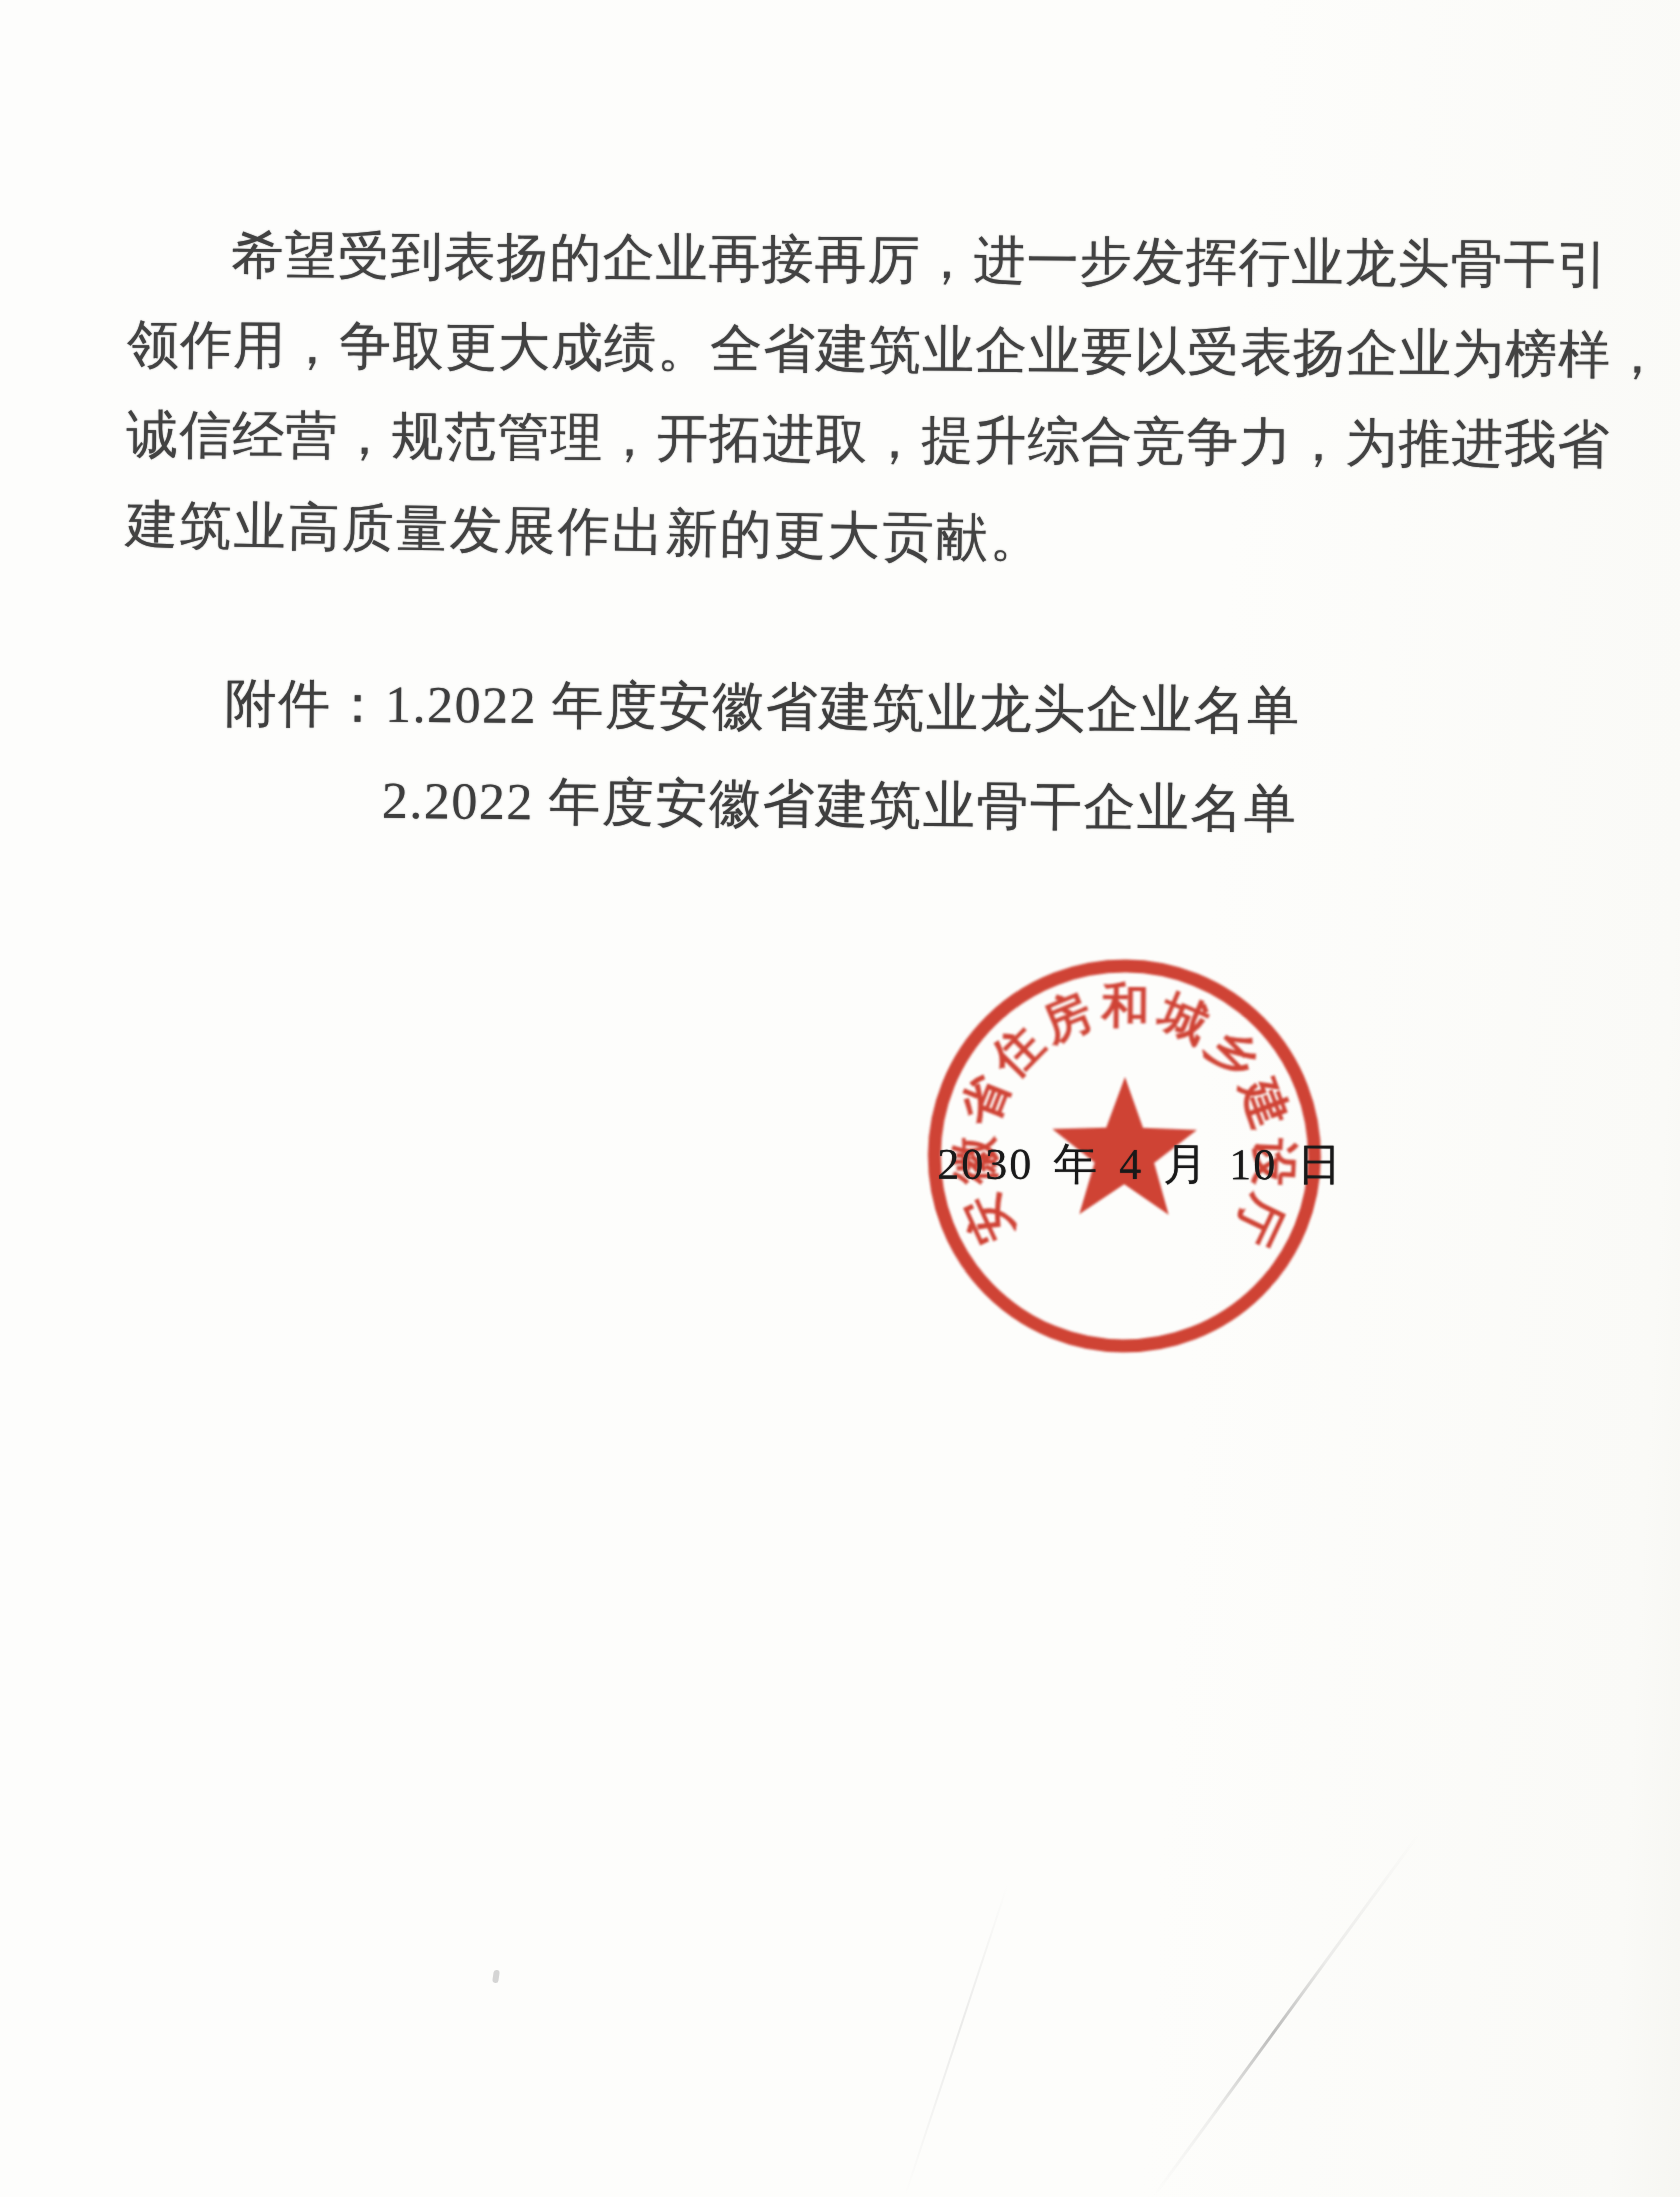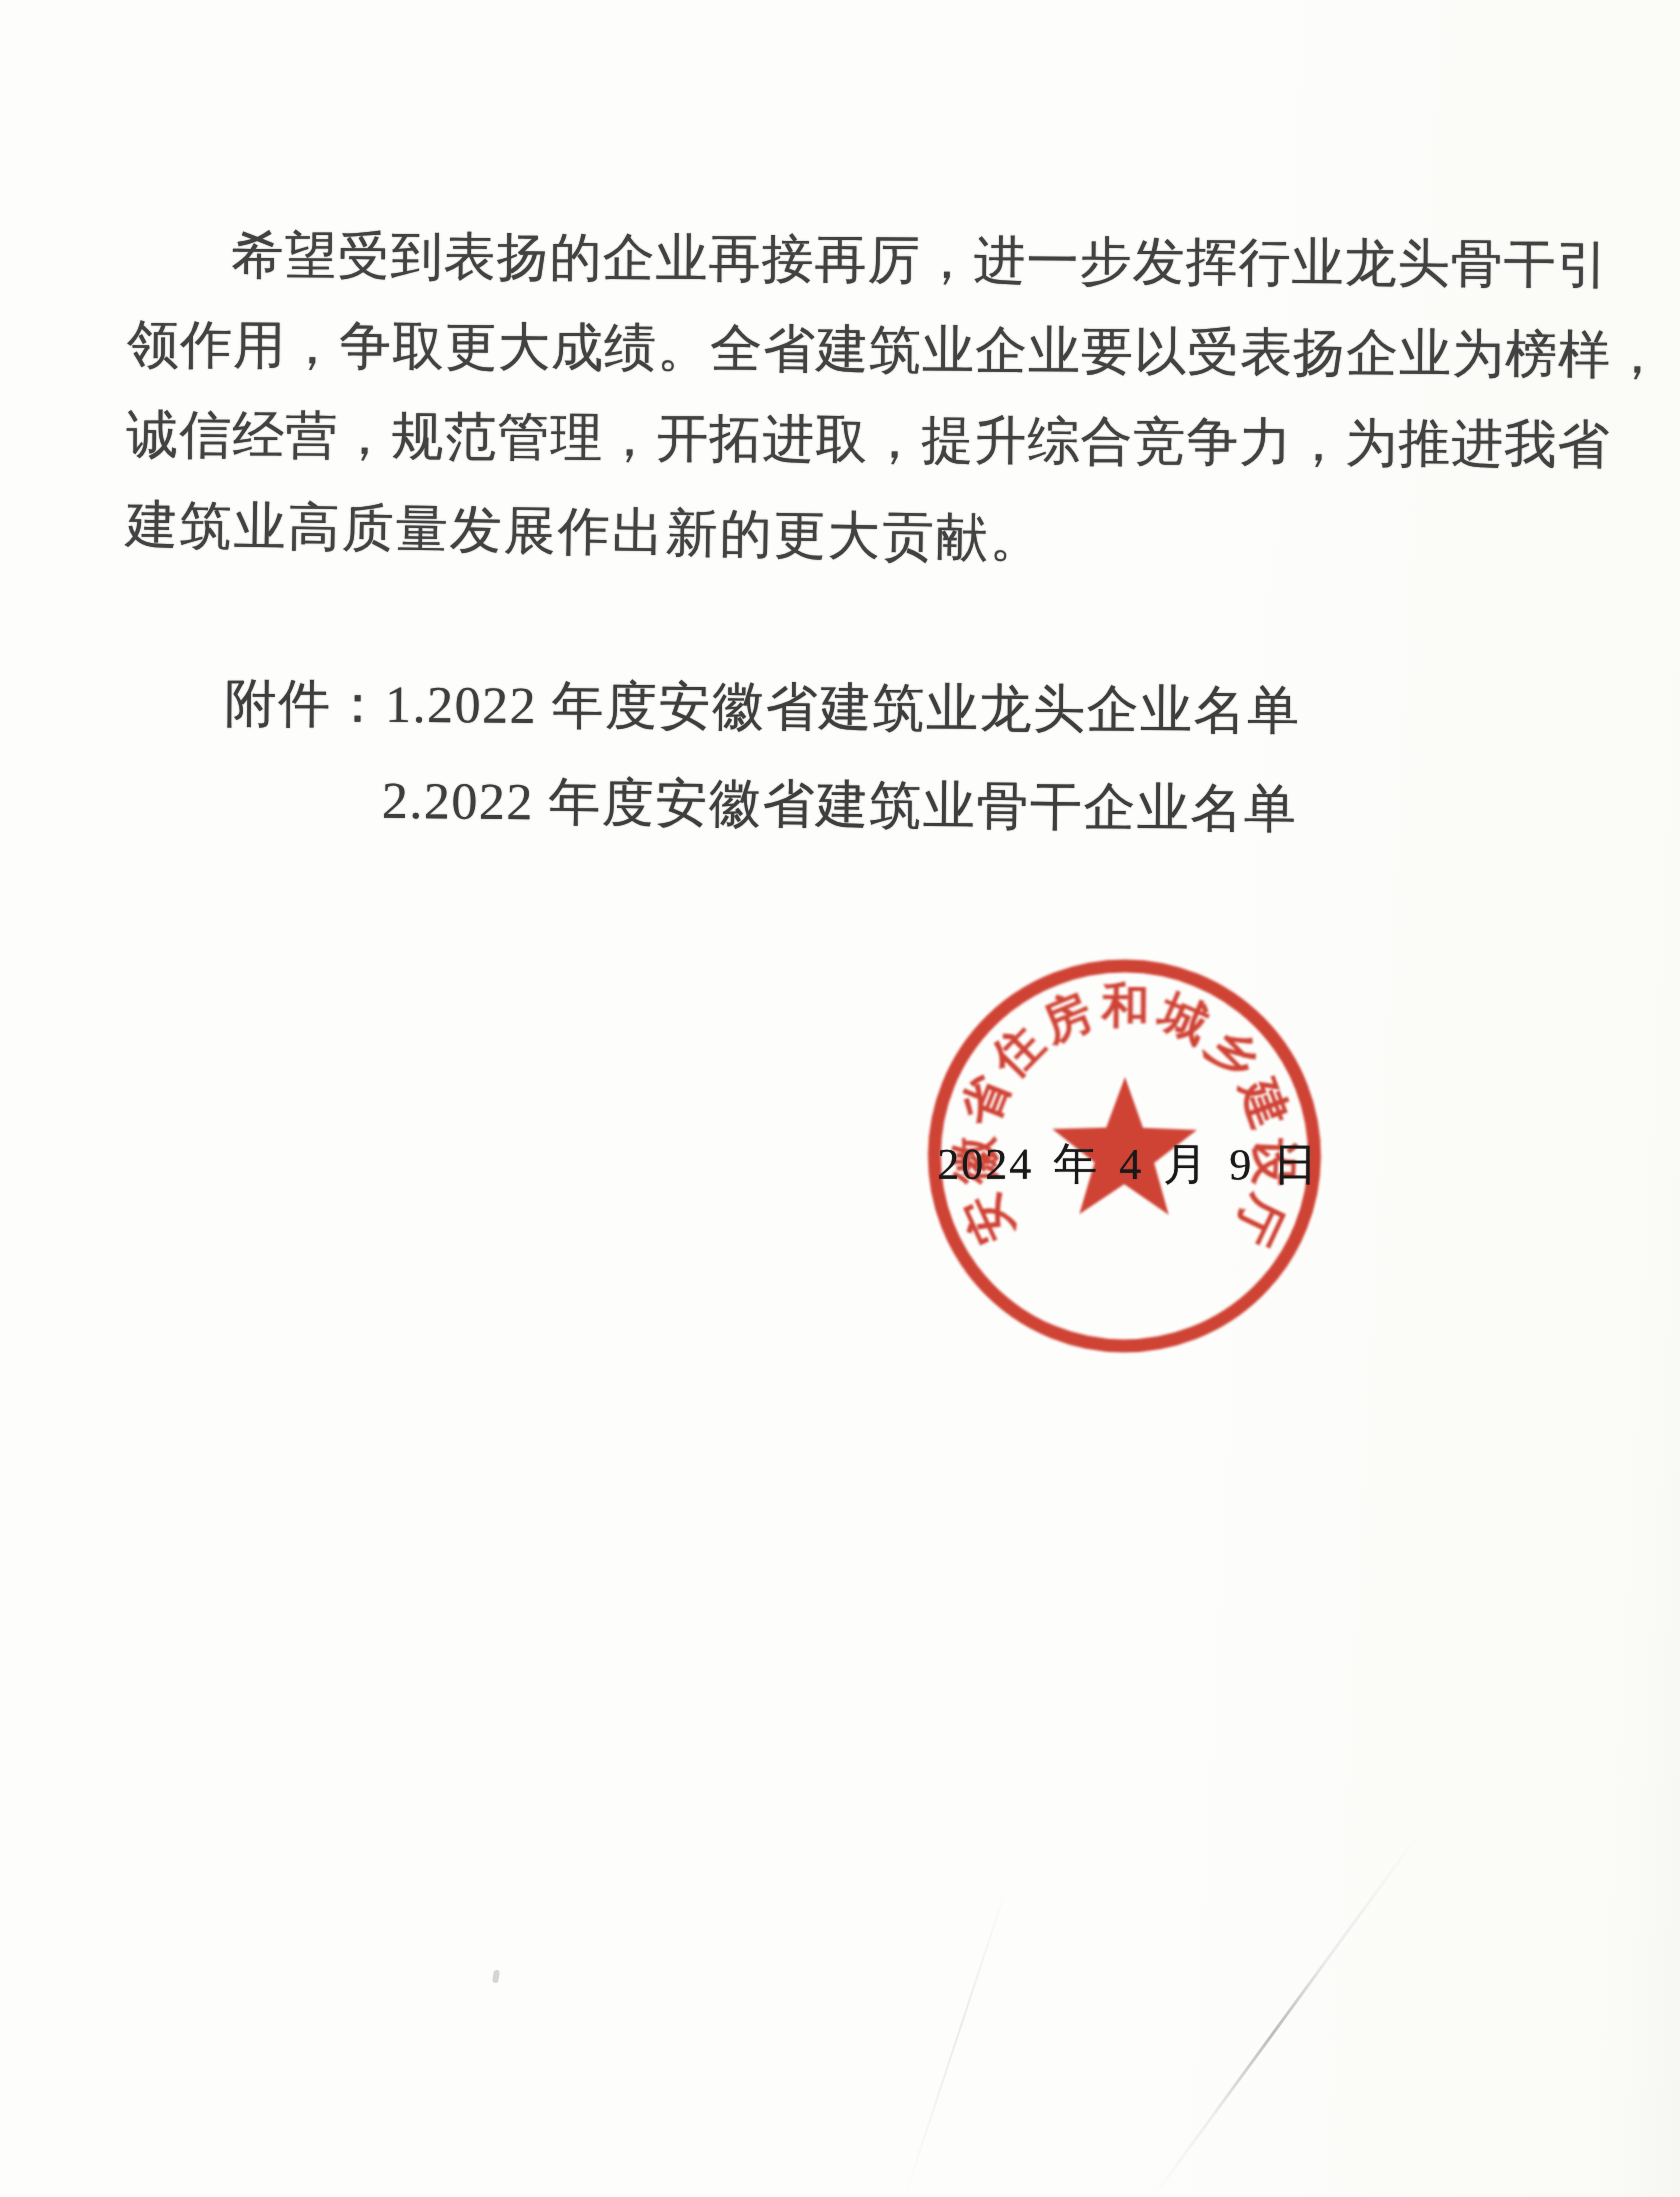--- a/index.html
+++ b/index.html
@@ -121,20 +121,20 @@
             <text class="seal-char" transform="translate(308.6,111.9) rotate(23.0)">城</text>
             <text class="seal-char" transform="translate(357.9,145.8) rotate(46.0)">乡</text>
             <text class="seal-char" transform="translate(390.0,196.2) rotate(69.0)">建</text>
             <text class="seal-char" transform="translate(399.9,255.2) rotate(92.0)">设</text>
             <text class="seal-char" transform="translate(385.9,313.4) rotate(115.0)">厅</text>
           </g>
         <polygon class="seal-star" transform="translate(250,247)" points="0,-76 18.4,-25.3 72.3,-23.5 29.8,9.7 44.7,61.5 0,31.3 -44.7,61.5 -29.8,9.7 -72.3,-23.5 -18.4,-25.3"></polygon>
       </g>
     </svg>
 
-    <div class="dateline">2024 年 4 月 9 日</div>
+    <div class="dateline">2030 年 4 月 10 日</div>
 
   </div>
 
   <div class="crease crease1"></div>
   <div class="crease crease2"></div>
   <div class="speck"></div>
 </div>
 
 </body></html>

